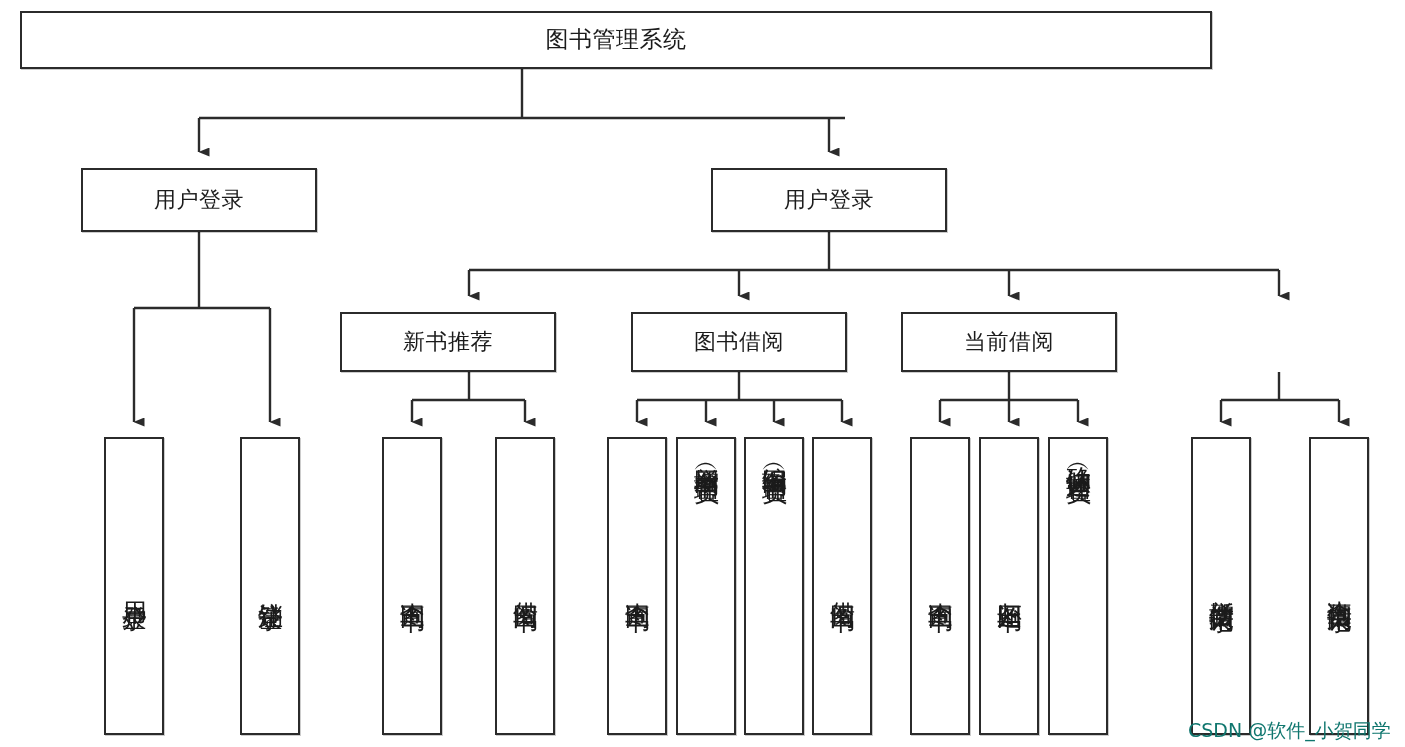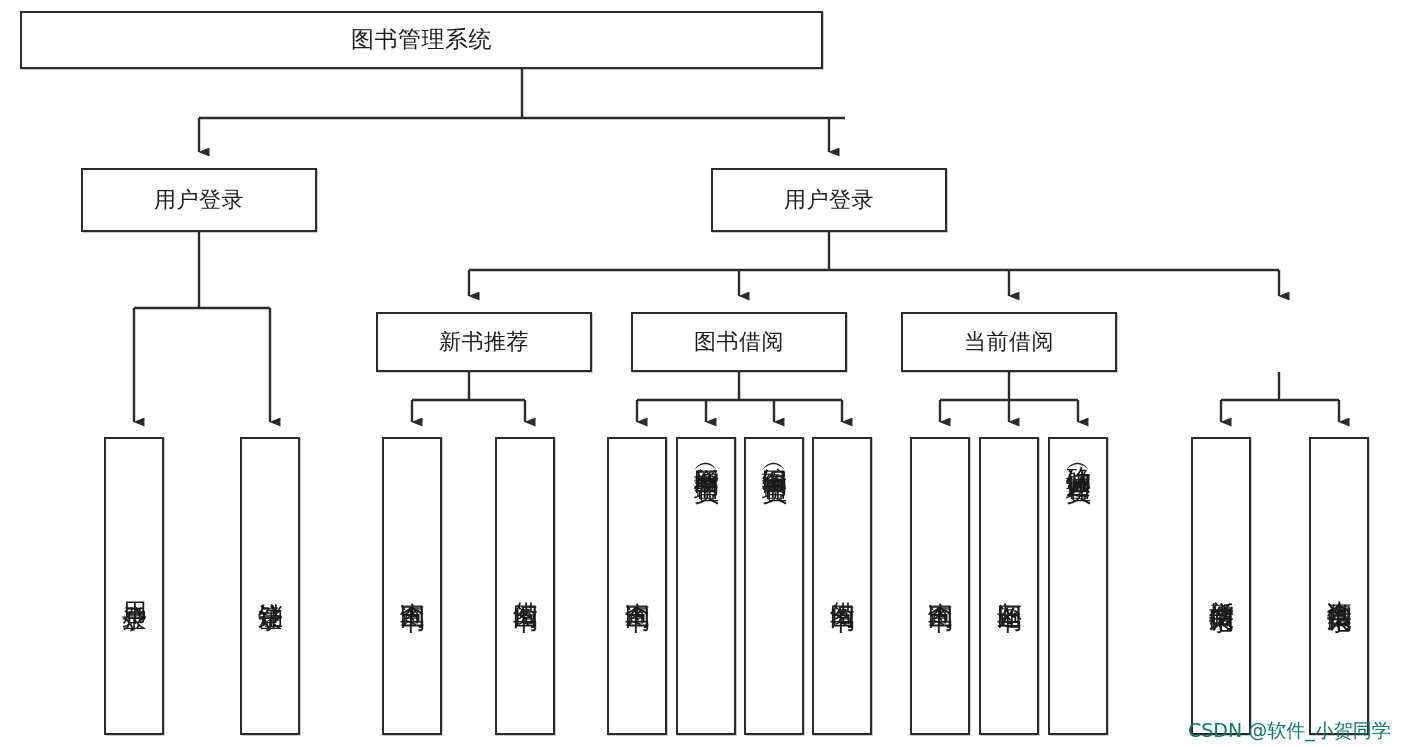--- a/index.html
+++ b/index.html
@@ -129,32 +129,32 @@
       <path d="M1009,400 L1009,422" marker-end="url(#arrowhead)"></path>
       <path d="M1078,400 L1078,422" marker-end="url(#arrowhead)"></path>
 
       <path d="M1279,372 L1279,400"></path>
       <path d="M1221,400 L1339,400"></path>
       <path d="M1221,400 L1221,422" marker-end="url(#arrowhead)"></path>
       <path d="M1339,400 L1339,422" marker-end="url(#arrowhead)"></path>
     </g>
   </svg>
 
-  <div class="node horiz root" style="left:20px; top:11px; width:803px; height:58px;">
+  <div class="node horiz root" style="left:20px; top:11px; width:1192px; height:58px;">
     <span class="label">图书管理系统</span>
   </div>
 
   <div class="node horiz" style="left:81px; top:168px; width:236px; height:64px;">
     <span class="label">用户登录</span>
   </div>
   <div class="node horiz" style="left:711px; top:168px; width:236px; height:64px;">
     <span class="label">用户登录</span>
   </div>
 
-  <div class="node horiz" style="left:376px; top:312px; width:216px; height:60px;">
+  <div class="node horiz" style="left:340px; top:312px; width:216px; height:60px;">
     <span class="label">新书推荐</span>
   </div>
   <div class="node horiz" style="left:631px; top:312px; width:216px; height:60px;">
     <span class="label">图书借阅</span>
   </div>
   <div class="node horiz" style="left:901px; top:312px; width:216px; height:60px;">
     <span class="label">当前借阅</span>
   </div>
 
   <div class="node vert centered" style="left:104px; top:437px; width:60px; height:298px;">

